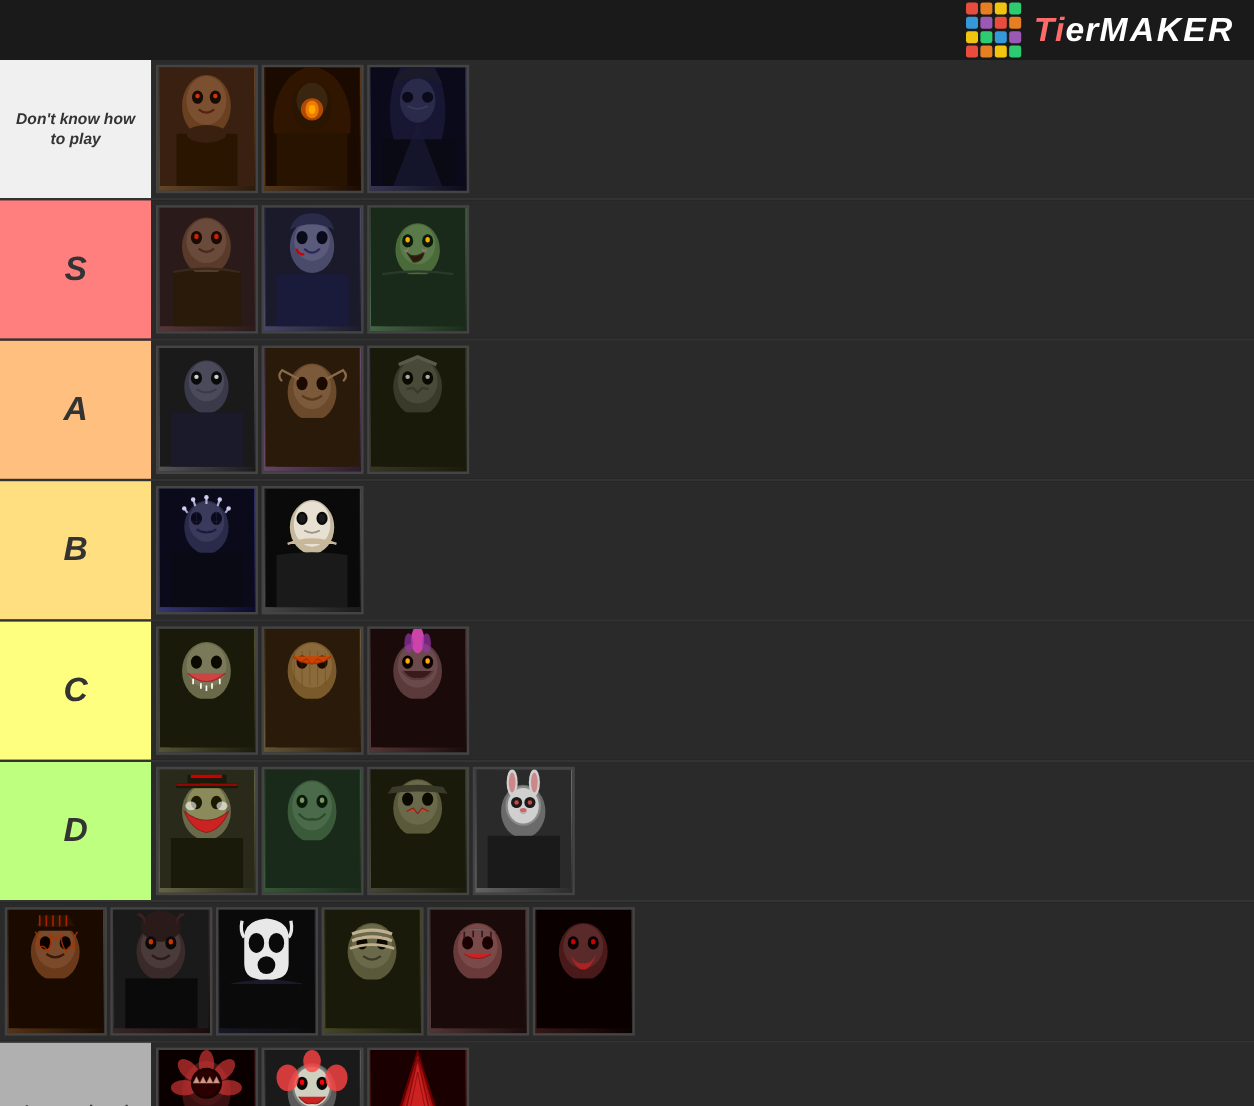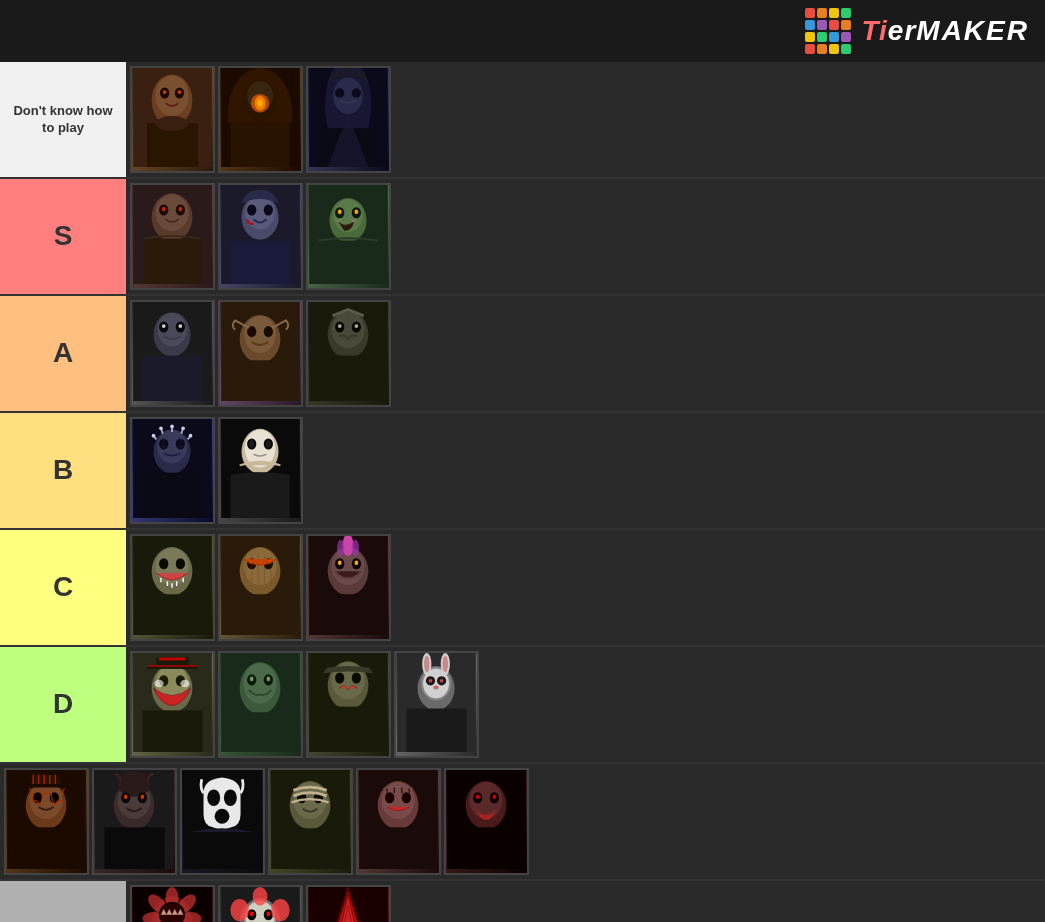--- a/index.html
+++ b/index.html
@@ -11,21 +11,21 @@
     }
     .tier-list {
       width: 1045px;
     }
     .header {
       background: #1a1a1a;
       display: flex;
       justify-content: flex-end;
       align-items: center;
       padding: 8px 16px;
-      height: 62px;
+      height: 50px;
     }
     .tiermaker-logo {
       display: flex;
       align-items: center;
       gap: 10px;
     }
     .logo-grid {
       display: grid;
       grid-template-columns: repeat(4, 10px);
       grid-template-rows: repeat(4, 10px);
@@ -41,20 +41,21 @@
       font-weight: bold;
       color: white;
       letter-spacing: 1px;
       font-style: italic;
     }
 
     .tier-row {
       display: flex;
       border-bottom: 2px solid #333;
       min-height: 115px;
+      font-style: italic;
     }
     .tier-label {
       width: 126px;
       min-width: 126px;
       display: flex;
       align-items: center;
       justify-content: center;
       text-align: center;
       font-size: 18px;
       font-weight: bold;

